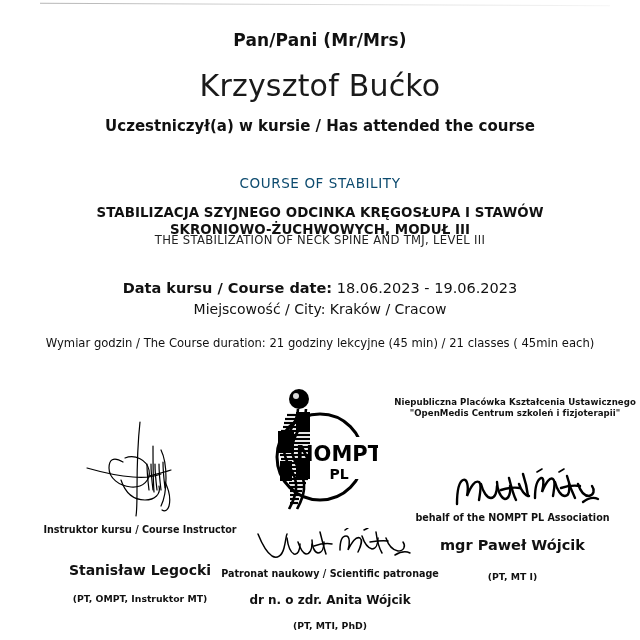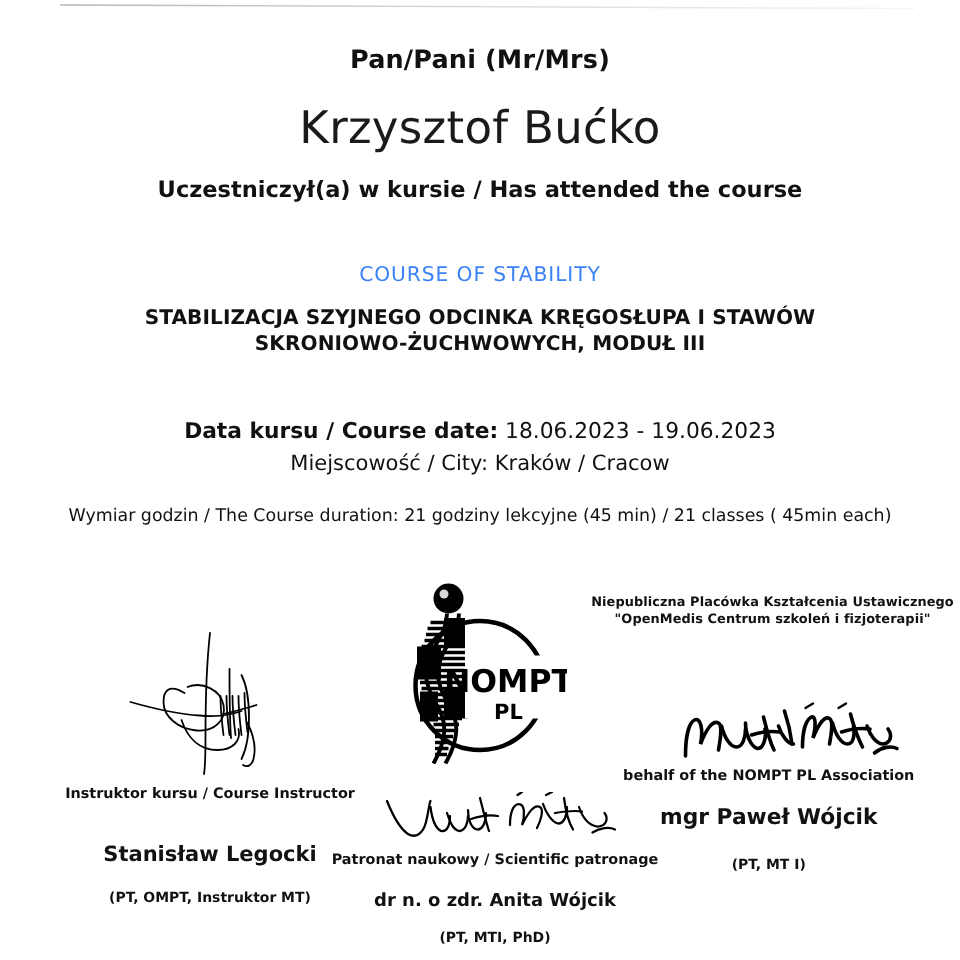--- a/index.html
+++ b/index.html
@@ -47,21 +47,21 @@
     position: absolute; top: 117px; left: 0; right: 0;
     font-size: 15px; font-weight: 600;
   }
   .l-course-pl {
     position: absolute; top: 157px; left: 0; right: 0;
     font-size: 15.5px; font-weight: 700; letter-spacing: 0.3px;
   }
   .l-course-en {
     position: absolute; top: 175px; left: 0; right: 0;
     font-size: 13.5px; font-weight: 400; letter-spacing: 0.6px;
-    color: #3b82f6;
+    color: #0c4a6e;
   }
   .l-topic-pl {
     position: absolute; top: 204px; left: 58px; right: 58px;
     font-size: 13.4px; font-weight: 700; line-height: 17px;
     letter-spacing: 0.05px;
   }
   .l-topic-en {
     position: absolute; top: 233px; left: 0; right: 0;
     font-size: 11.6px; font-weight: 400; letter-spacing: 0.3px;
     color: #222;
@@ -137,20 +137,21 @@
 
   <div class="l-salutation center">Pan/Pani (Mr/Mrs)</div>
 
   <div class="l-name center">Krzysztof Bućko</div>
 
   <div class="l-attended center">Uczestniczył(a) w kursie / Has attended the course</div>
 
   <div class="l-course-en center">COURSE OF STABILITY</div>
 
   <div class="l-topic-pl center">STABILIZACJA SZYJNEGO ODCINKA KRĘGOSŁUPA I STAWÓW SKRONIOWO-ŻUCHWOWYCH, MODUŁ III</div>
+  <div class="l-topic-en center">THE STABILIZATION OF NECK SPINE AND TMJ, LEVEL III</div>
 
   <div class="l-date center">
     <b>Data kursu / Course date:</b>
     <span>18.06.2023 - 19.06.2023</span>
   </div>
 
   <div class="l-city center">Miejscowość / City: Kraków / Cracow</div>
 
   <div class="l-duration center">Wymiar godzin / The Course duration: 21 godziny lekcyjne (45 min) / 21 classes ( 45min each)</div>
 

